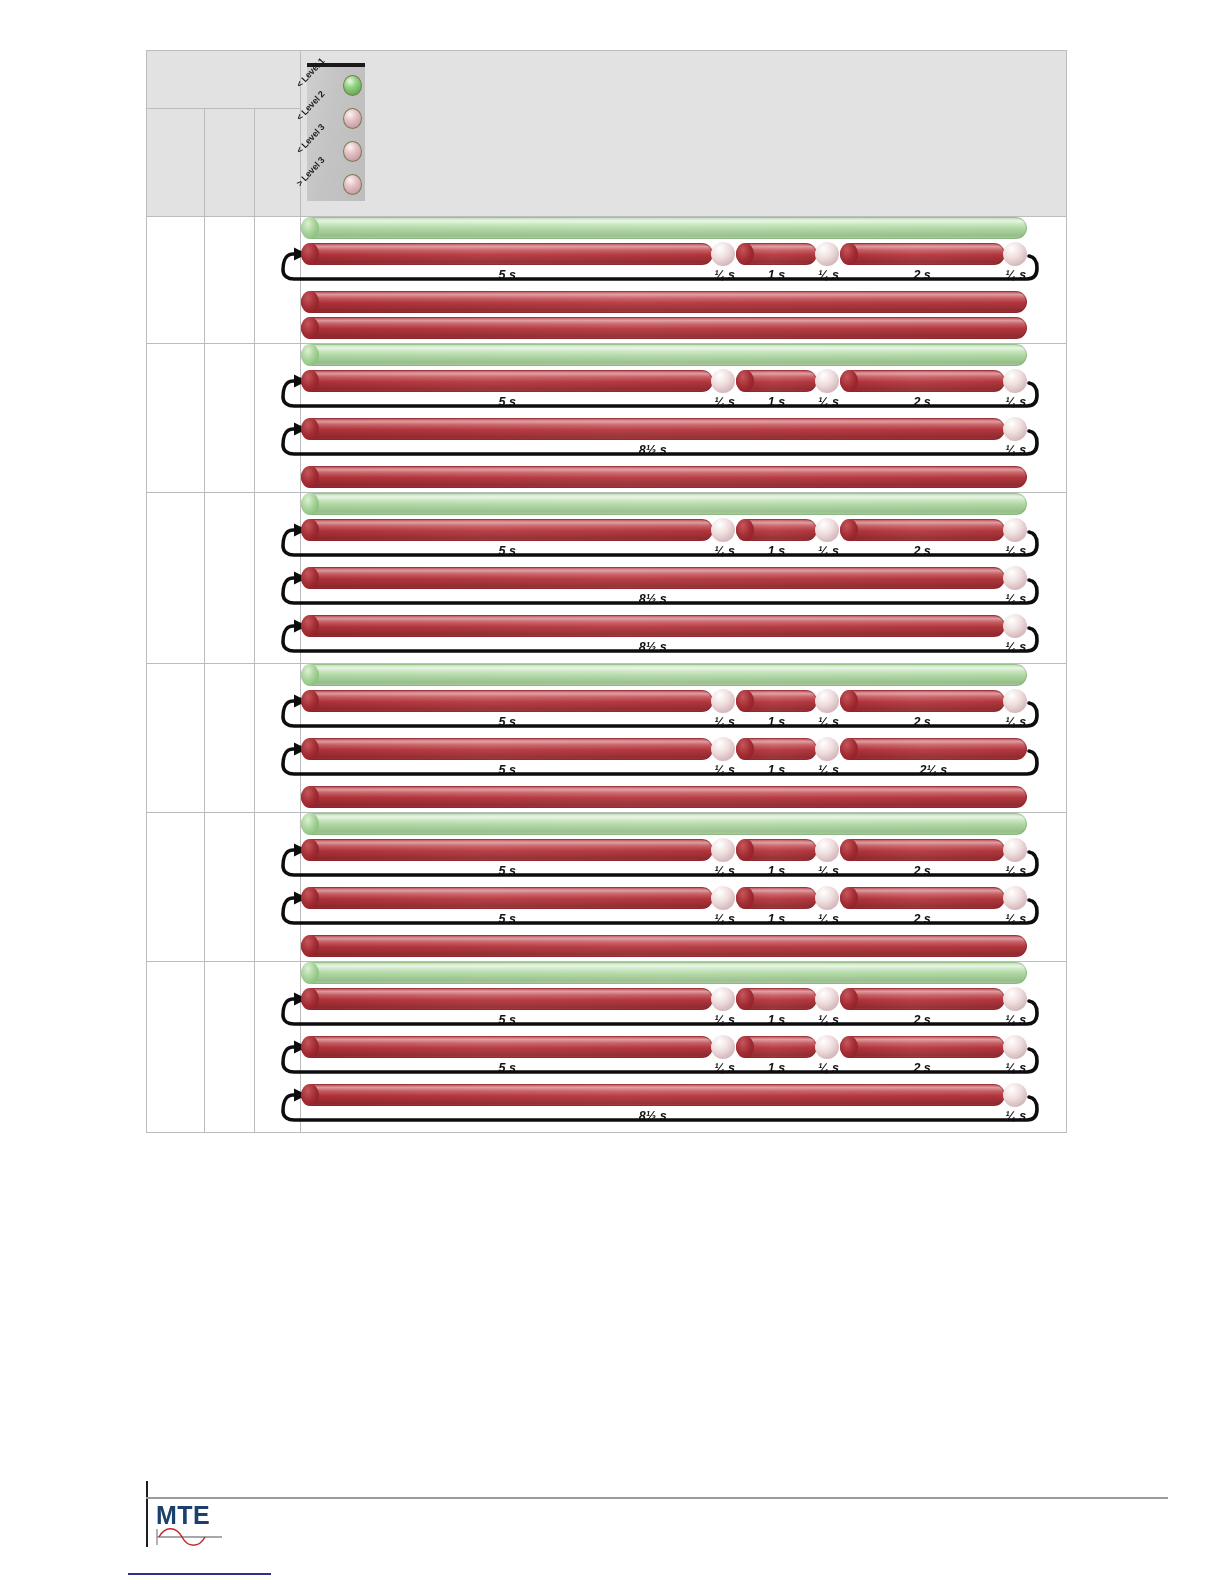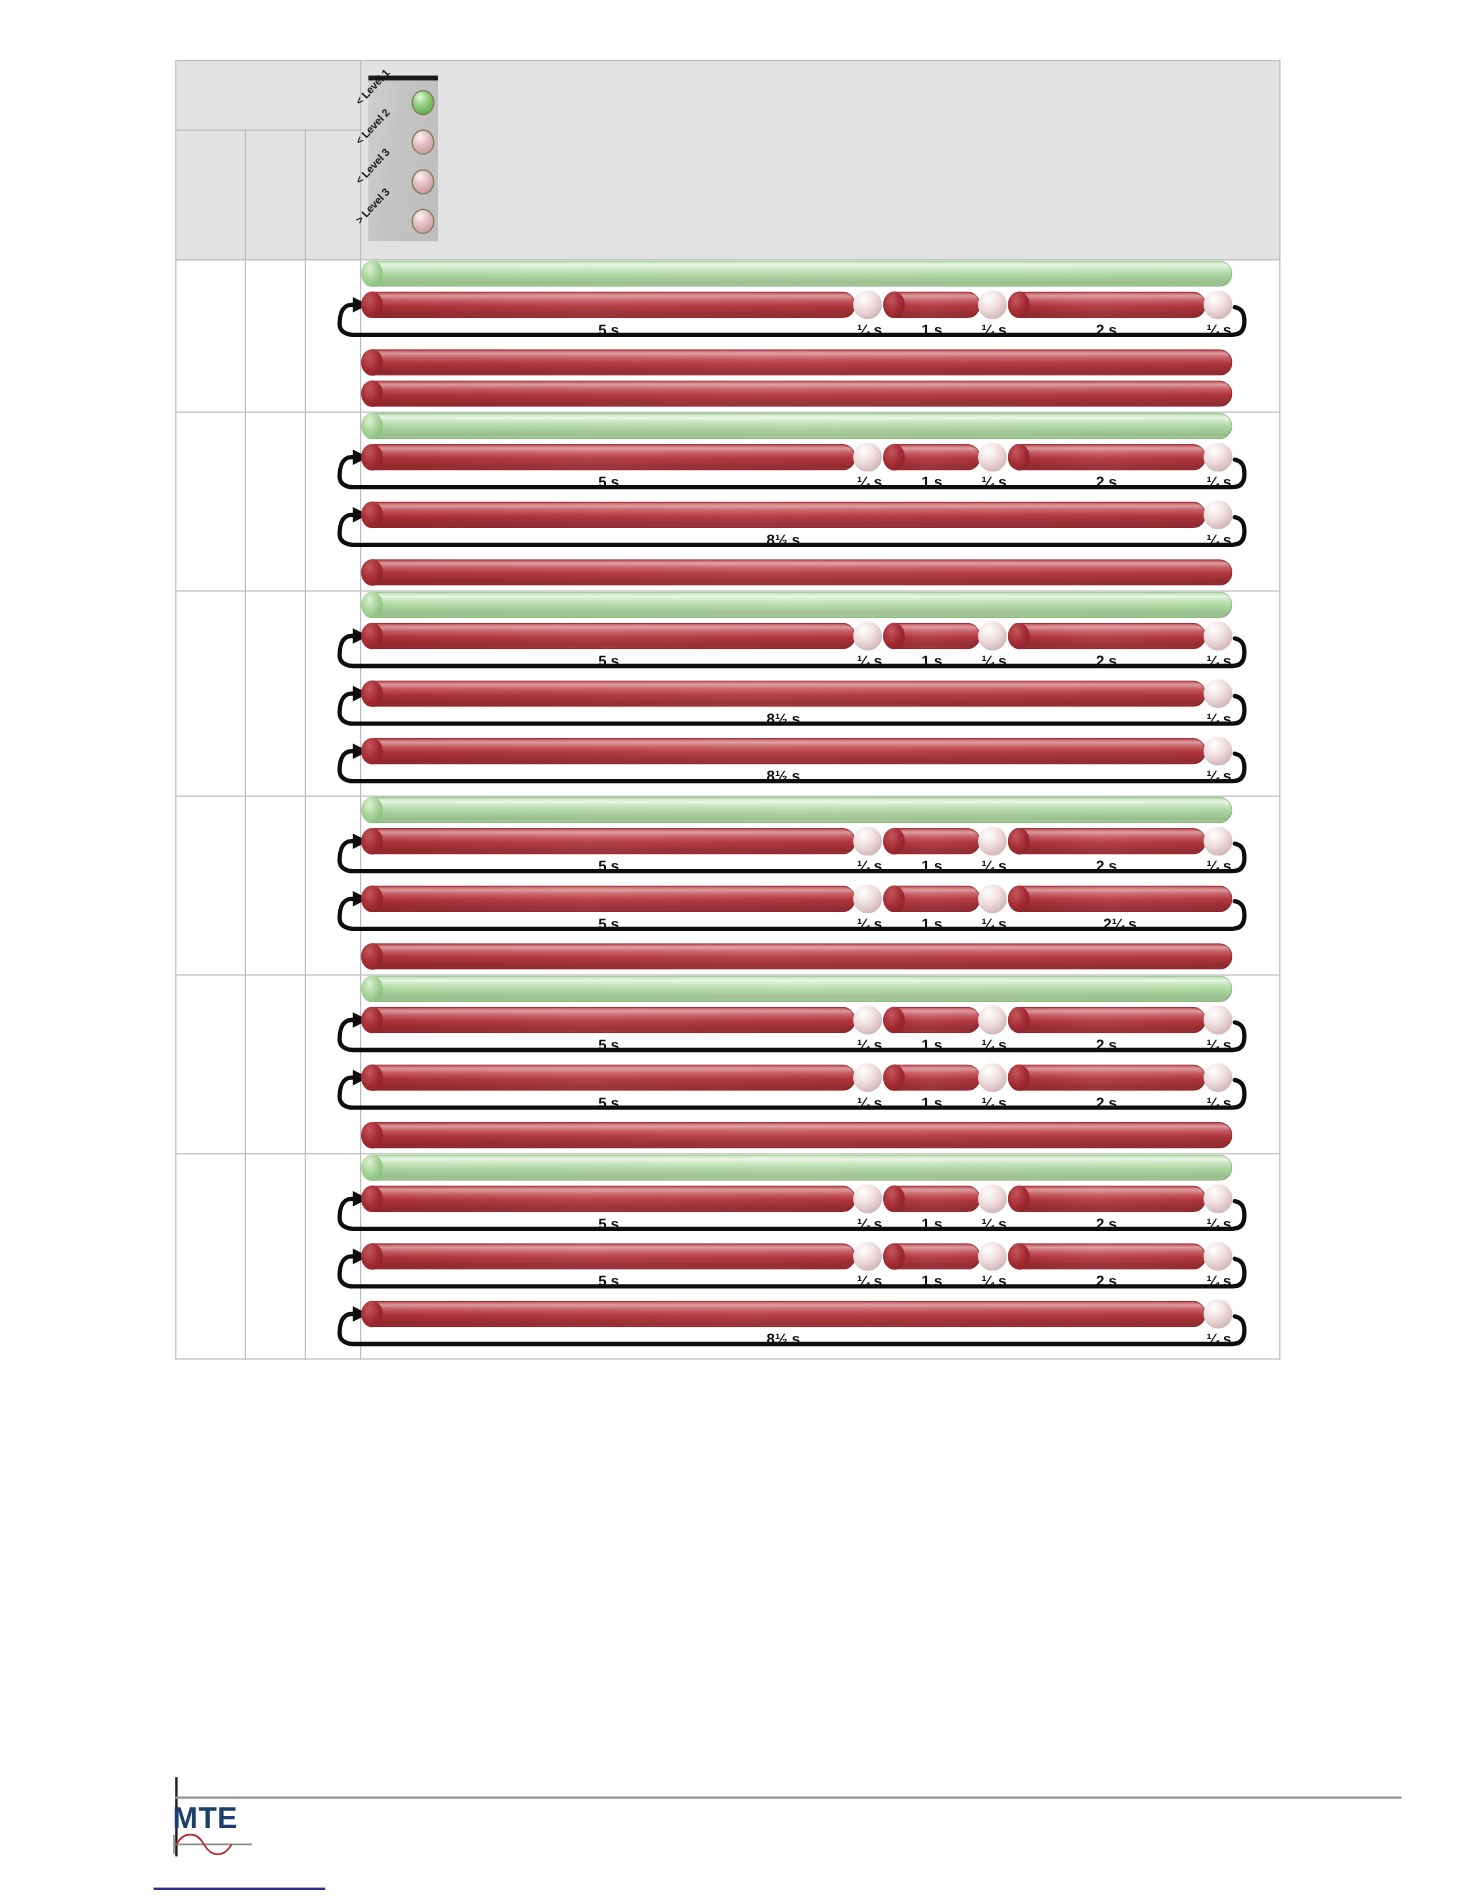--- a/index.html
+++ b/index.html
@@ -59,21 +59,21 @@
   .led-green { background: radial-gradient(circle at 36% 28%, #e9f7e0 0%, #8fd07e 38%, #4f9a45 100%); }
   .led-pink  { background: radial-gradient(circle at 36% 28%, #fdf2f3 0%, #e3bec3 40%, #b98d95 100%); }
 
   
   .seq-cell { padding: 9px 10px 12px 30px; background: #fff; }
   .track {
     position: relative;
     height: 22px;
     margin-bottom: 4px;
   }
-  .track.labeled { height: 46px; margin-bottom: 2px; }
+  .track.labeled { height: 46px; margin-bottom: 2px; font-style: italic; }
 
   
   .bar {
     position: absolute; top: 0; height: 22px;
     border-radius: 11px;
   }
   .bar-green {
     background:
       linear-gradient(to bottom,
         rgba(255,255,255,.05) 0%,
@@ -131,21 +131,21 @@
   
   .foot-rule {
     position: absolute; left: 146px; top: 1497px;
     width: 1022px; height: 0;
     border-top: 2px solid #9a9a9a;
   }
   .foot-bar-left {
     position: absolute; left: 146px; top: 1481px;
     width: 2px; height: 66px; background: #1d1d1d;
   }
-  .logo { position: absolute; left: 144px; top: 1502px; width: 72px; height: 44px; }
+  .logo { position: absolute; left: 156px; top: 1502px; width: 72px; height: 44px; }
   .logo-txt {
     font-family: "Liberation Sans", sans-serif;
     font-size: 25px; font-weight: bold; color: #1d3f6b;
     letter-spacing: .5px; line-height: 26px;
   }
   .bottom-rule {
     position: absolute; left: 128px; top: 1573px;
     width: 143px; height: 0;
     border-top: 2px solid #2b2f8f;
   }

